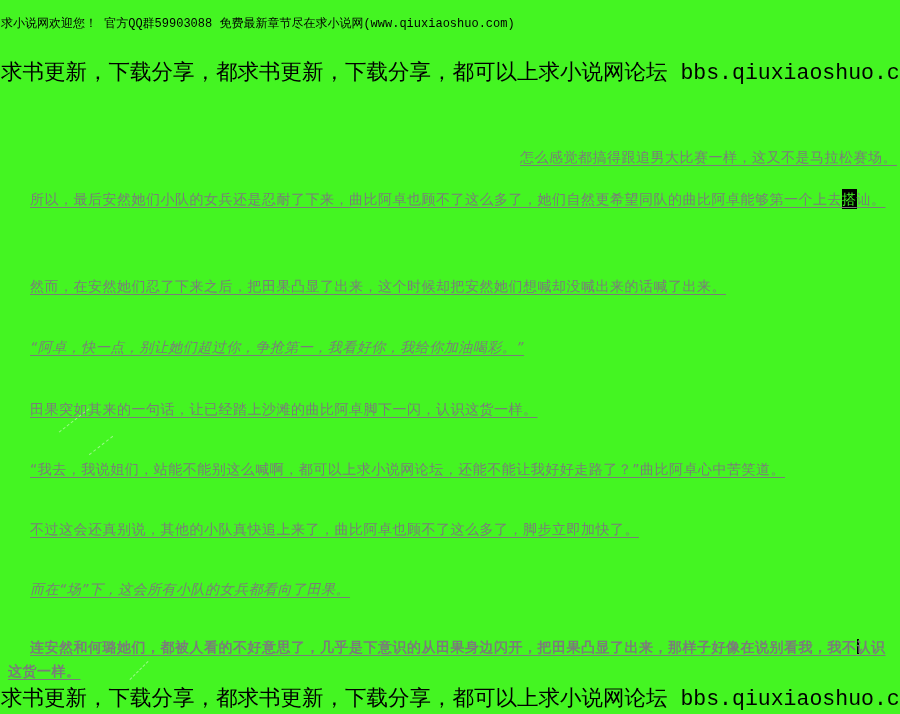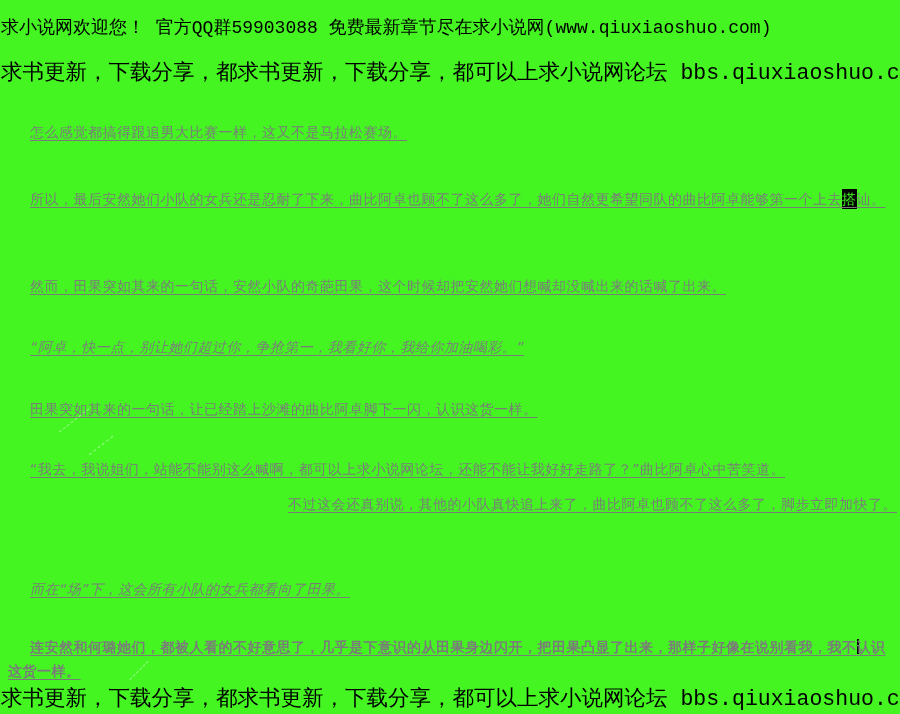--- a/index.html
+++ b/index.html
@@ -12,21 +12,21 @@
     height: 714px;
     overflow: hidden;
     background: #44F522;
     font-family: "DejaVu Sans", sans-serif;
   }
   .notice {
     position: absolute;
     left: 1px;
     top: 15px;
     font-family: "Liberation Mono", "DejaVu Sans Mono", monospace;
-    font-size: 18px;
+    font-size: 12px;
     color: #000;
     white-space: nowrap;
   }
   .banner {
     position: absolute;
     left: 1px;
     font-family: "Liberation Mono", "DejaVu Sans Mono", monospace;
     font-size: 21.5px;
     color: #000;
     white-space: nowrap;
@@ -39,27 +39,27 @@
     width: 889px;
     margin: 0;
     text-indent: 22px;
     font-size: 14px;
     letter-spacing: 0.5px;
     line-height: 24px;
     color: #7B7B7B;
     text-decoration: underline;
     text-underline-offset: 3px;
   }
-  .p1 { top: 120px; }
+  .p1 { top: 145px; text-align: right; }
   .p2 { top: 187px; }
   .p3 { top: 274px; }
   .p4 { top: 335px; font-style: italic; }
   .p5 { top: 397px; }
   .p6 { top: 457px; }
-  .p7 { top: 492px; text-align: right; }
+  .p7 { top: 517px; }
   .p8 { top: 577px; font-style: italic; }
   .p9 { top: 635px; font-weight: bold; }
   .hl {
     background: #000;
     color: #44F522;
     padding: 2px 0;
   }
   .caret {
     display: inline-block;
     width: 2px;
@@ -81,21 +81,21 @@
 <body style="background: rgb(68, 245, 34);">
 
 <div class="notice">求小说网欢迎您！ 官方QQ群59903088 免费最新章节尽在求小说网(www.qiuxiaoshuo.com)</div>
 
 <div class="banner banner-top">求书更新，下载分享，都求书更新，下载分享，都可以上求小说网论坛 bbs.qiuxiaoshuo.com</div>
 
 <p class="para p1"><span>怎么感觉都搞得跟追男大比赛一样，这又不是马拉松赛场。</span></p>
 
 <p class="para p2"><span>所以，最后安然她们小队的女兵还是忍耐了下来，曲比阿卓也顾不了这么多了，她们自然更希望同队的曲比阿卓能够第一个上去</span><span class="hl">搭</span><span>讪。</span></p>
 
-<p class="para p3"><span>然而，田果突如其来的一句话，安然小队的奇葩田果，这个时候却把安然她们想喊却没喊出来的话喊了出来。</span></p>
+<p class="para p3"><span>然而，在安然她们忍了下来之后，把田果凸显了出来，这个时候却把安然她们想喊却没喊出来的话喊了出来。</span></p>
 
 <p class="para p4"><span>“阿卓，快一点，别让她们超过你，争抢第一，我看好你，我给你加油喝彩。”</span></p>
 
 <p class="para p5"><span>田果突如其来的一句话，让已经踏上沙滩的曲比阿卓脚下一闪，认识这货一样。</span></p>
 
 <p class="para p6"><span>“我去，我说姐们，站能不能别这么喊啊，都可以上求小说网论坛，还能不能让我好好走路了？”曲比阿卓心中苦笑道。</span></p>
 
 <p class="para p7"><span>不过这会还真别说，其他的小队真快追上来了，曲比阿卓也顾不了这么多了，脚步立即加快了。</span></p>
 
 <p class="para p8"><span>而在“场”下，这会所有小队的女兵都看向了田果。</span></p>

